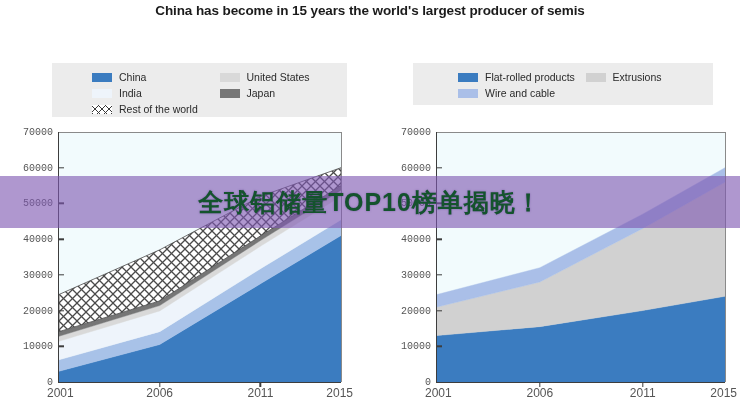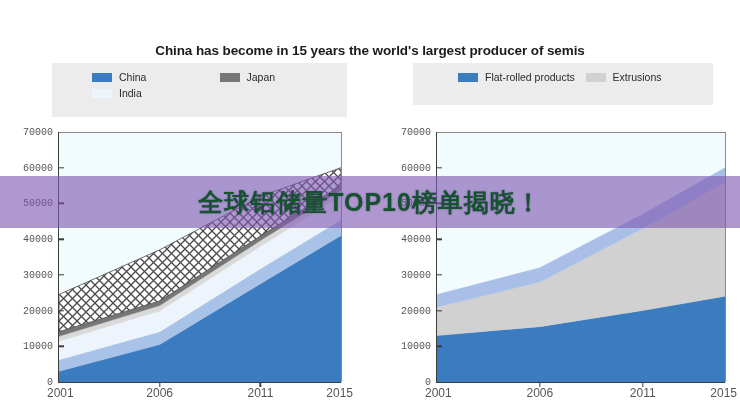--- a/index.html
+++ b/index.html
@@ -10,21 +10,20 @@
     position:relative;
   }
   #root{position:relative;width:740px;height:400px;}
 
   
   .title{
     position:absolute;left:0;top:3px;width:740px;
     text-align:center;
     font-size:13.5px;font-weight:bold;color:#1b1b1b;
     letter-spacing:-.1px;
-    margin-top:40px;
   }
   .subtitle{
     position:absolute;left:0;top:28px;width:740px;
     text-align:center;
     font-size:12.2px;font-weight:400;color:#3a3a3a;
     letter-spacing:-.2px;
   }
 
   
   .legend{
@@ -132,37 +131,49 @@
 <div id="root">
 
   <div class="title">China has become in 15 years the world's largest producer of semis</div>
 
   <div class="legend" id="legend-left">
     <div class="leg-item">
       <span class="sw" style="background:#3b7cc0"></span>
       <span class="leg-label">China</span>
     </div>
     <div class="leg-item">
+      <span class="sw" style="background:#d9d9d9"></span>
+      <span class="leg-label">United States</span>
+    </div>
+    <div class="leg-item">
+      <span class="sw" style="background:#eef4fb"></span>
+      <span class="leg-label">India</span>
+    </div>
+    <div class="leg-item">
       <span class="sw" style="background:#767676"></span>
       <span class="leg-label">Japan</span>
     </div>
     <div class="leg-item">
-      <span class="sw" style="background:#eef4fb"></span>
-      <span class="leg-label">India</span>
+      <span class="sw hatch"></span>
+      <span class="leg-label">Rest of the world</span>
     </div>
   </div>
 
   <div class="legend" id="legend-right">
     <div class="leg-item">
       <span class="sw" style="background:#3b7cc0"></span>
       <span class="leg-label">Flat-rolled products</span>
     </div>
     <div class="leg-item">
       <span class="sw" style="background:#d1d1d1"></span>
       <span class="leg-label">Extrusions</span>
+    </div>
+    <div class="leg-item">
+      <span class="sw" style="background:#aabfe8"></span>
+      <span class="leg-label">Wire and cable</span>
     </div>
   </div>
 
   <div class="chart" id="chart-left">
     <div class="plot">
       <div class="frame-top"></div>
       <div class="frame-right"></div>
       <div class="plot-inner">
         <svg id="svg-left" viewBox="0 0 282 250" preserveAspectRatio="none">
           <defs>

